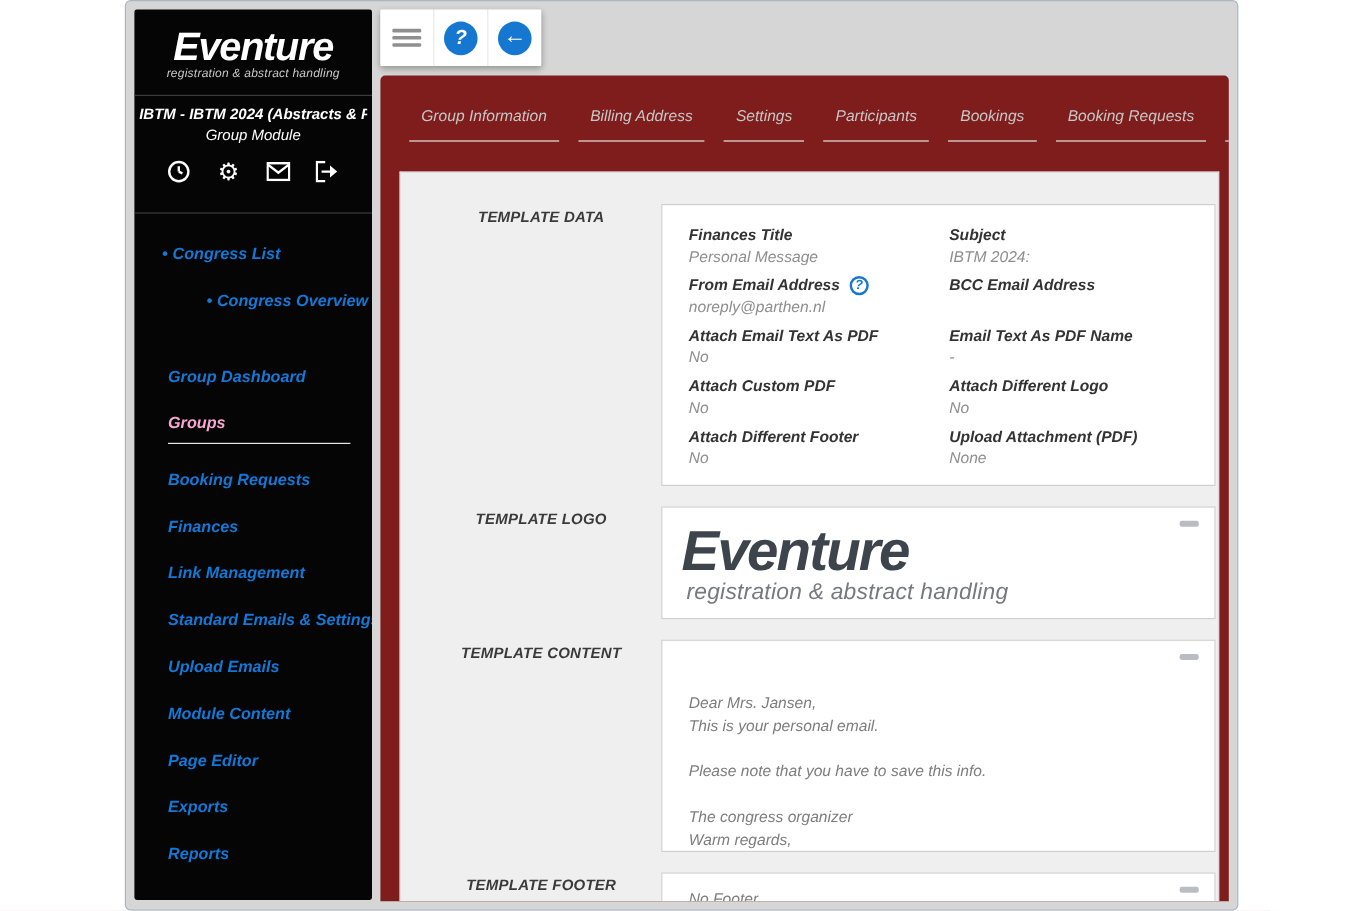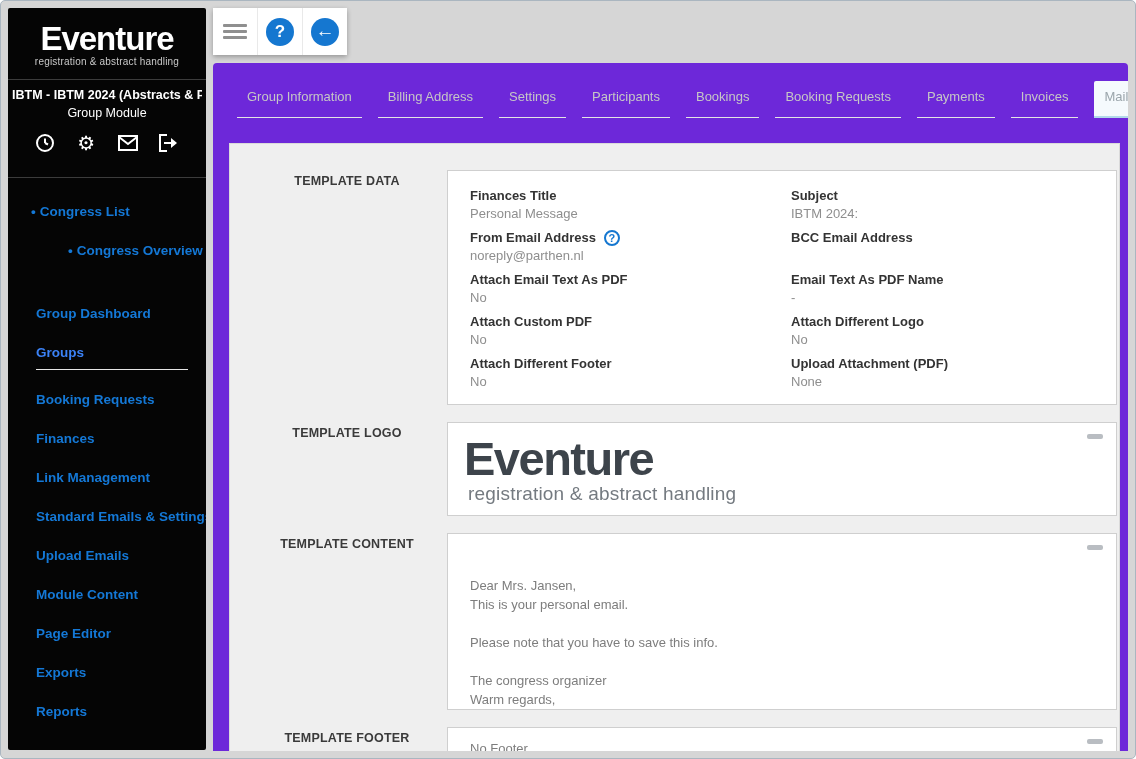--- a/index.html
+++ b/index.html
@@ -1,22 +1,22 @@
 <!DOCTYPE html>
 <html><head>
 <meta charset="utf-8">
 <style>
   * { box-sizing: border-box; margin: 0; padding: 0; }
   html,body { background:#fff; }
   body { font-family: "Liberation Sans", sans-serif; }
 
   .window {
-    position: relative; width: 1136px; height: 759px;
+    position: relative; width: 928px; height: 759px;
     border: 1px solid #aab6c0; border-radius: 5px;
-    background: #d6d6d6; overflow: hidden; margin: 0 auto;
+    background: #d6d6d6; overflow: hidden; margin: 0 auto; font-style: italic;
   }
 
   
   .sidebar {
     position: absolute; left: 7px; top: 7px; bottom: 8px; width: 198px;
     background: #050505; color: #fff; border-radius: 2px; overflow: hidden;
   }
   .sb-logo { text-align: center; padding-top: 13px; }
   .sb-brand { font-size: 33px; font-weight: bold; letter-spacing: -1px; color: #fff; line-height: 36px; }
   .sb-tagline { font-size: 10px; color: #c9c9c9; margin-top: -1px; letter-spacing: .2px; }
@@ -30,21 +30,21 @@
   .gear-glyph { font-size: 20px; color: #fff; line-height: 20px; font-family: "DejaVu Sans", sans-serif; }
 
   .sb-nav { padding-top: 26px; }
   .nav-item {
     color: #1478d6; font-weight: bold; font-size: 13.5px;
     padding-left: 28px; margin-bottom: 24px; cursor: pointer; white-space: nowrap;
   }
   .nav-item.sub1 { padding-left: 23px; }
   .nav-item.sub2 { padding-left: 60px; margin-bottom: 48px; }
   .nav-item .bullet { margin-right: 4px; }
-  .nav-item.active { color: #3b82f6; margin-bottom: 22px; }
+  .nav-item.active { color: #f9a8d4; margin-bottom: 22px; }
   .nav-underline { width: 152px; border-bottom: 1px solid #e6e6e6; margin-top: 9px; }
 
   
   .toolbar {
     position: absolute; left: 212px; top: 7px; display: flex; gap: 1px;
     box-shadow: 0 2px 5px rgba(0,0,0,0.30); border-radius: 2px; background:#e9e9e9;
   }
   .tb-btn {
     width: 44px; height: 47px; background: #fff;
     display: flex; align-items: center; justify-content: center; cursor: pointer;
@@ -53,21 +53,21 @@
   .circle-btn {
     width: 28px; height: 28px; border-radius: 50%; background: #1577d0;
     color: #fff; font-weight: bold; display: flex; align-items: center; justify-content: center;
   }
   .circle-btn.q { font-size: 17px; }
   .circle-btn.b { font-size: 19px; padding-bottom: 2px; }
 
   
   .main-panel {
     position: absolute; left: 212px; top: 62px; right: 7px; bottom: 7px;
-    background: #6d28d9; border-radius: 4px 4px 0 0; overflow: hidden;
+    background: #7f1d1d; border-radius: 4px 4px 0 0; overflow: hidden;
     display: flex; flex-direction: column;
   }
   .tabs { display: flex; gap: 16px; align-items: flex-end; padding: 18px 8px 0 24px; }
   .tab {
     font-size: 13px; color: #c6c6c6; padding: 8px 10px 13px 10px;
     border-bottom: 1px solid #e4e4e4; white-space: nowrap; cursor: pointer;
   }
   .tab.active {
     background: #f5fafd; border-bottom: 2px solid #b2d9ea;
     color: #9aa5ab; padding-bottom: 12px; border-radius: 2px 2px 0 0;

